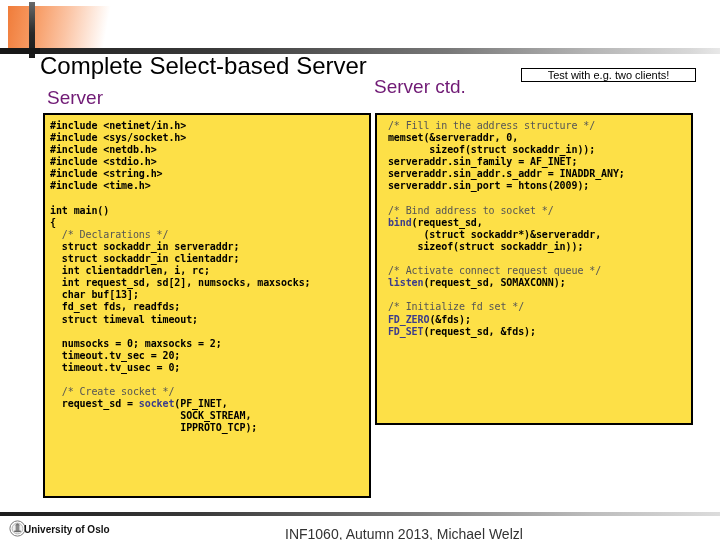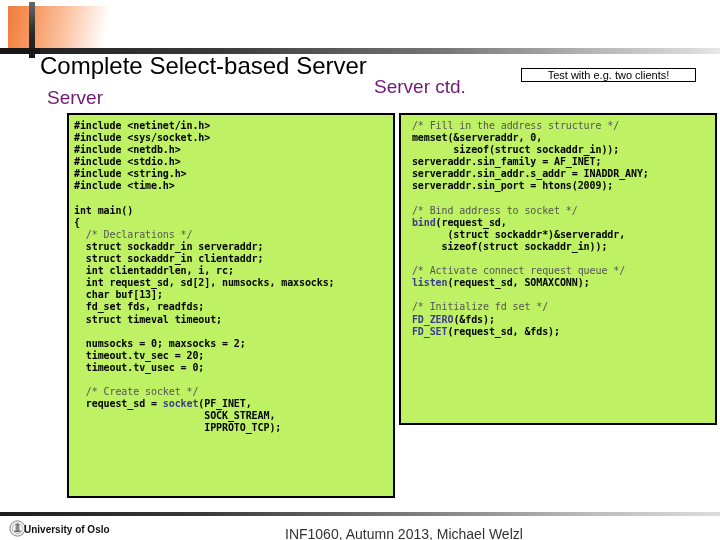--- a/index.html
+++ b/index.html
@@ -93,25 +93,24 @@
     color: #701a75;
     white-space: nowrap;
   }
   #head-left  { left: 47px;  top: 87px; }
   #head-right { left: 374px; top: 76px; }
 
   
   .code-panel {
     position: absolute;
     border: 2px solid #000000;
-    background: #bef264;
+    background: #fde047;
     box-sizing: border-box;
     overflow: hidden;
     padding: 5px 17px 4px 5px;
-    margin-left: 24px;
   }
   #panel-left  { left: 43px;  top: 113px; width: 328px; height: 385px; }
   #panel-right { left: 375px; top: 113px; width: 318px; height: 312px; }
 
   pre.code {
     margin: 0;
     padding: 0;
     font-family: "DejaVu Sans Mono", "Liberation Mono", monospace;
     font-size: 10px;
     line-height: 12.1px;

